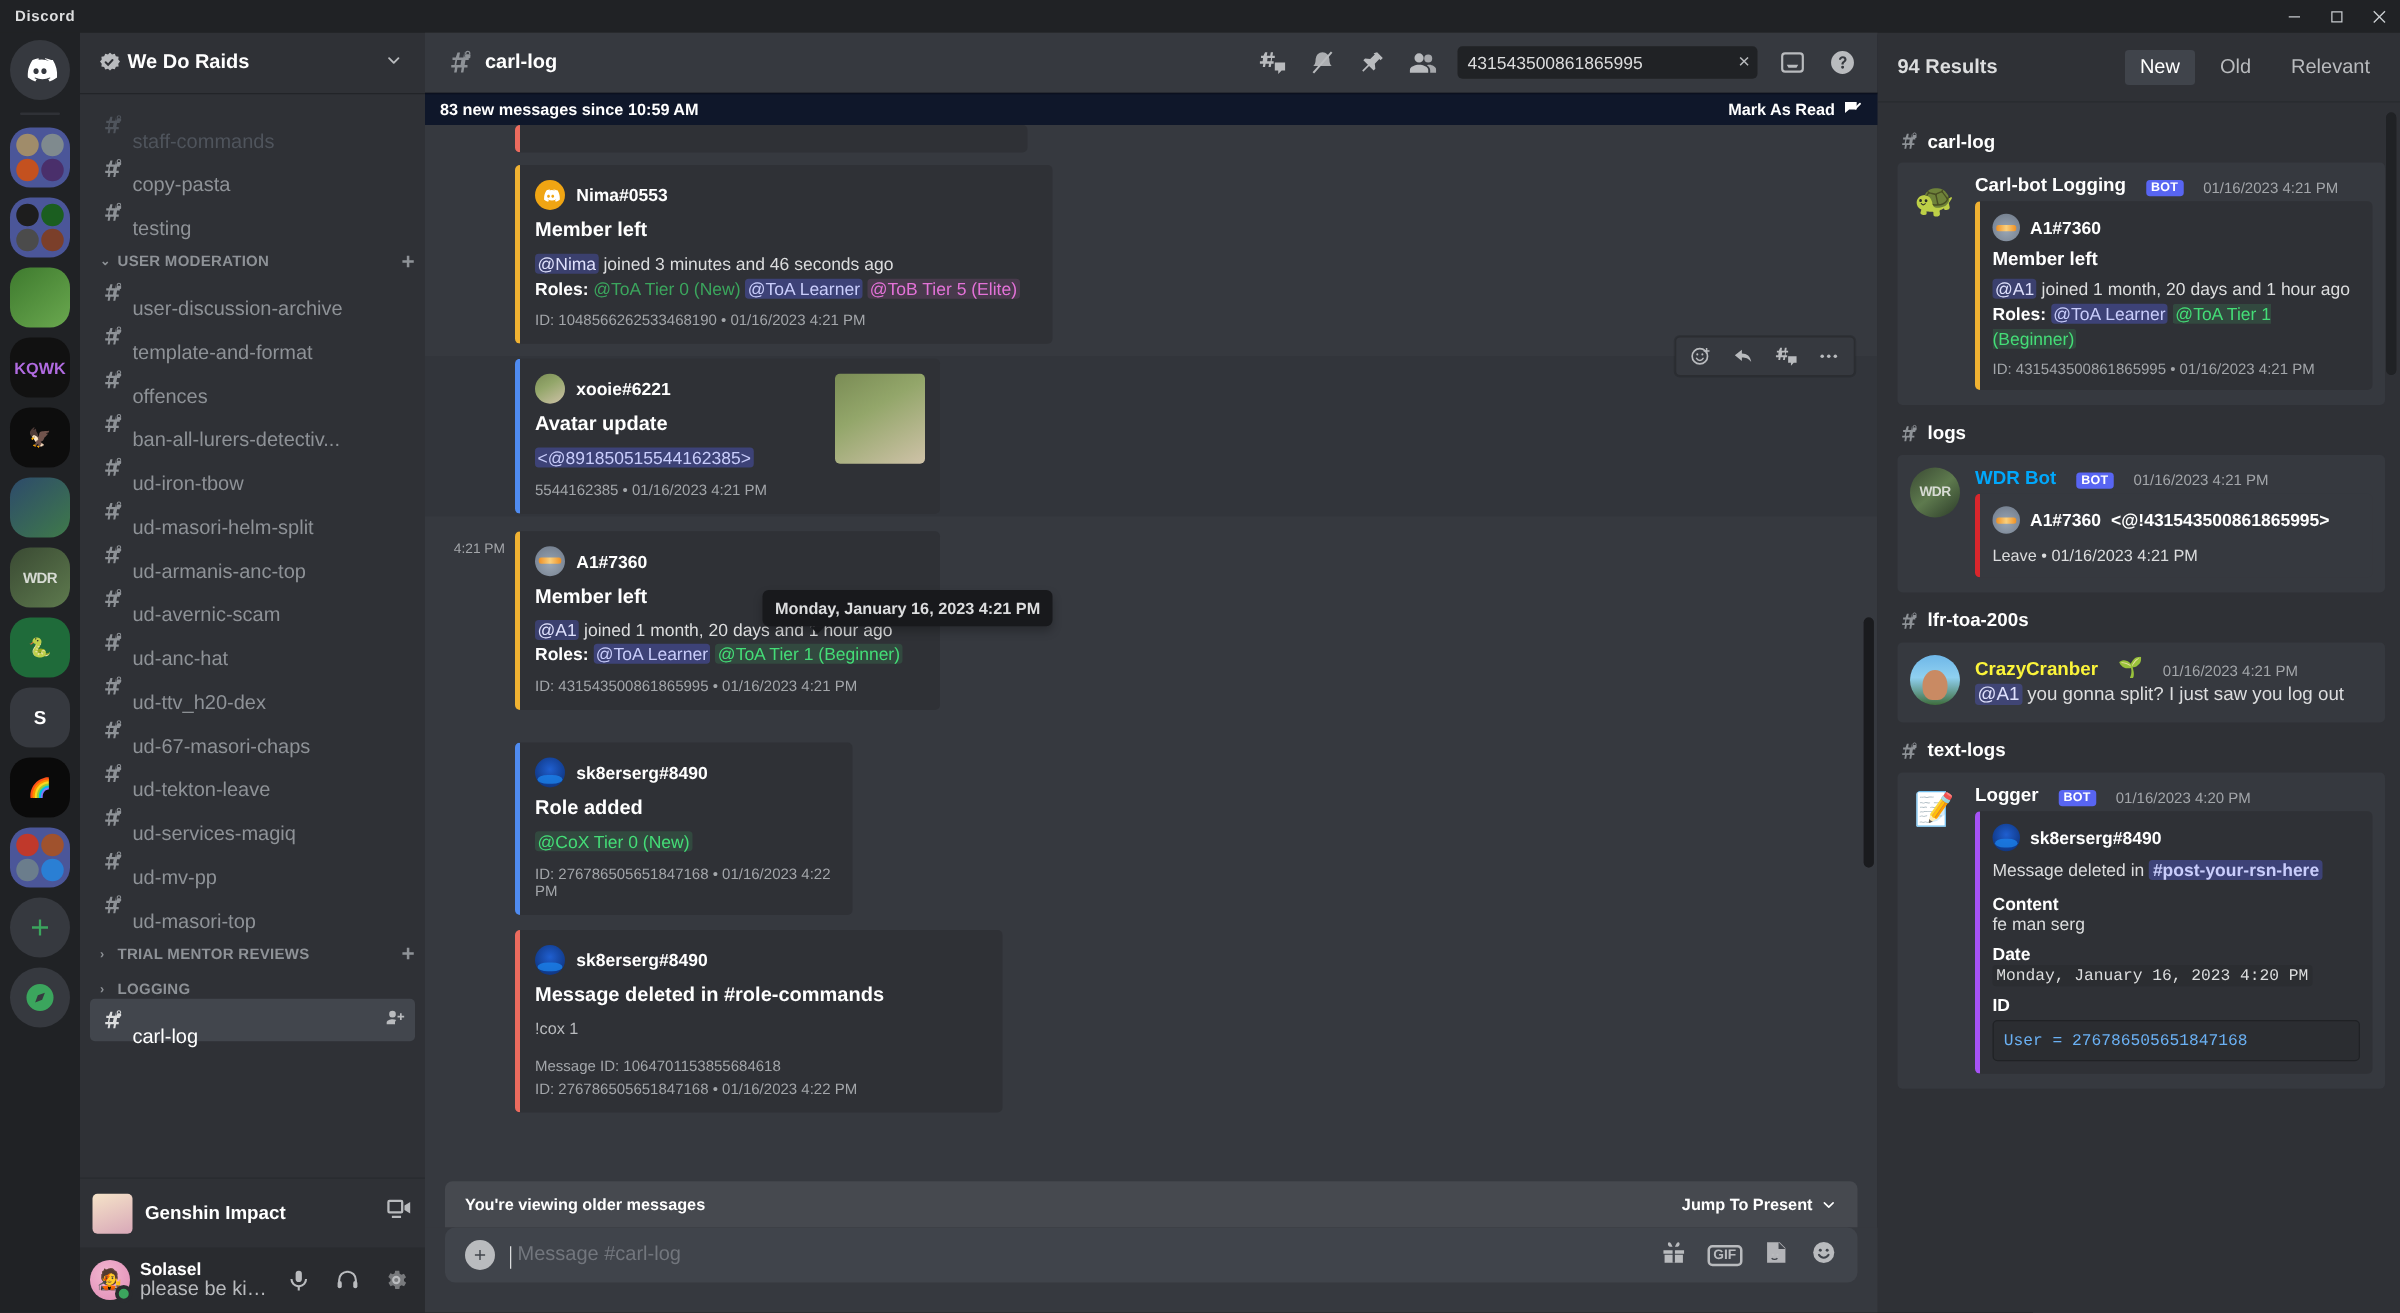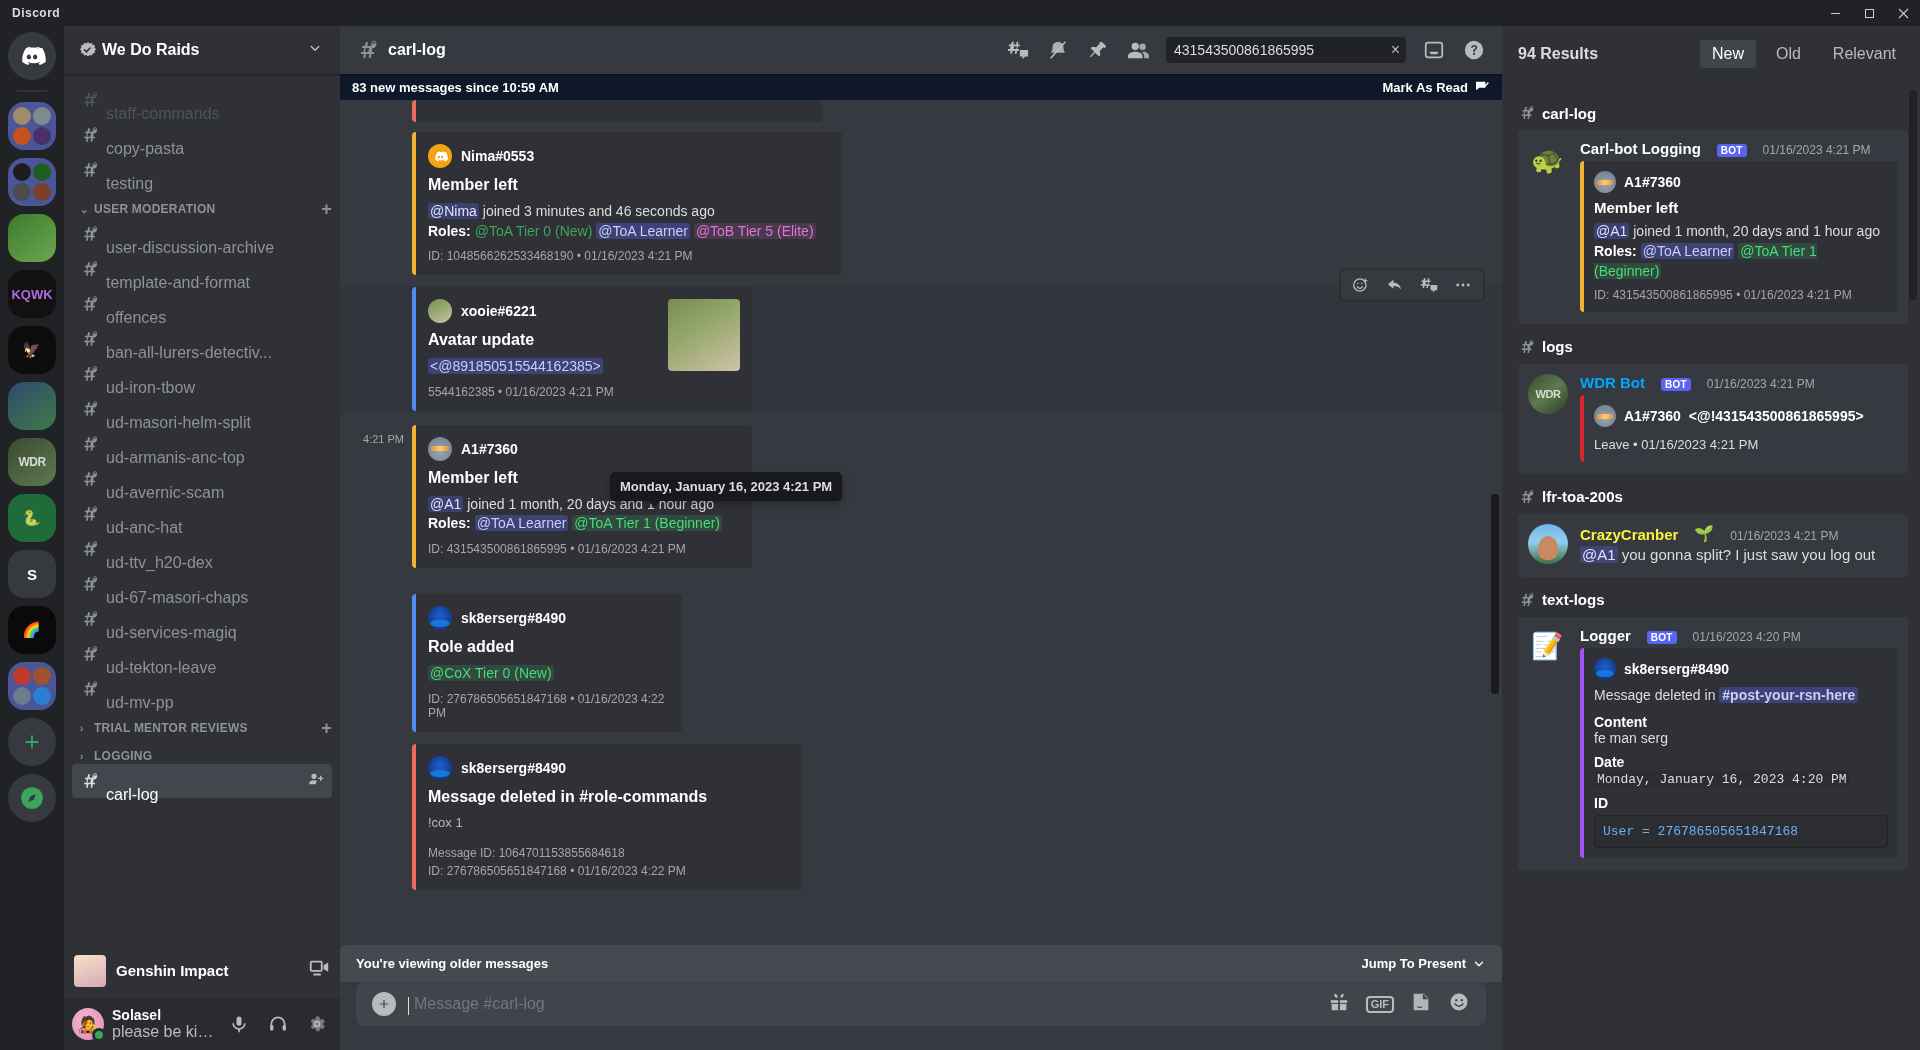--- a/index.html
+++ b/index.html
@@ -208,21 +208,21 @@
 
   
   .chat-scroll {
     position:absolute; right:3px; width:8px; border-radius:4px; background:#202225;
   }
   .chat-scroll .thumb { position:absolute; left:0; width:8px; border-radius:4px; background:#1a1b1e; }
 
   
   .older-bar {
     flex: 0 0 28px; background: #46494f; color: #fff; font-size: 13px; font-weight: bold;
-    display: flex; align-items: center; padding: 11px 16px; margin: 0 0; border-radius: 6px 6px 0 0;
+    display: flex; align-items: center; padding: 11px 16px; margin: 0 16px; border-radius: 6px 6px 0 0;
   }
   .older-bar .jump { margin-left:auto; display:flex; align-items:center; gap:6px; cursor:pointer;}
   .composer-wrap { flex: 0 0 auto; padding: 0 16px 24px 16px; background:#36393f; }
   .composer {
     background: #40444b; border-radius: 8px; min-height: 44px; display: flex; align-items: center;
     padding: 0 16px 0 16px; gap: 16px;
   }
   .composer .plus-btn {
     width: 24px; height: 24px; border-radius: 50%; background: #b9bbbe; color: #40444b;
     display: flex; align-items: center; justify-content: center; font-size: 18px; line-height: 0;
@@ -552,39 +552,48 @@
                 </svg></span>
               <span class="cname">ud-67-masori-chaps</span>
             </div>
             <div class="chan">
               <span class="hash"><svg viewBox="0 0 24 24" width="20" height="20">
                   <path fill="currentColor" d="M10 4h2l-.7 4h3.4l.7-4h2l-.7 4H19v2h-2.6l-.7 4H18v2h-2.6l-.7 4h-2l.7-4h-3.4l-.7 4h-2l.7-4H5v-2h2.6l.7-4H6V8h2.6zm-.3 6-.7 4h3.4l.7-4z"></path>
                   <rect x="15.5" y="3" width="6" height="5" rx="1.5" fill="#2f3136"></rect>
                   <rect x="16.1" y="5.4" width="4.2" height="3.2" rx=".8" fill="currentColor"></rect>
                   <path d="M16.6 5.6v-.9a1.6 1.6 0 0 1 3.2 0v.9" stroke="currentColor" stroke-width="1" fill="none"></path>
                 </svg></span>
+              <span class="cname">ud-tekton-leave</span>
+            </div>
+            <div class="chan">
+              <span class="hash"><svg viewBox="0 0 24 24" width="20" height="20">
+                  <path fill="currentColor" d="M10 4h2l-.7 4h3.4l.7-4h2l-.7 4H19v2h-2.6l-.7 4H18v2h-2.6l-.7 4h-2l.7-4h-3.4l-.7 4h-2l.7-4H5v-2h2.6l.7-4H6V8h2.6zm-.3 6-.7 4h3.4l.7-4z"></path>
+                  <rect x="15.5" y="3" width="6" height="5" rx="1.5" fill="#2f3136"></rect>
+                  <rect x="16.1" y="5.4" width="4.2" height="3.2" rx=".8" fill="currentColor"></rect>
+                  <path d="M16.6 5.6v-.9a1.6 1.6 0 0 1 3.2 0v.9" stroke="currentColor" stroke-width="1" fill="none"></path>
+                </svg></span>
               <span class="cname">ud-services-magiq</span>
             </div>
             <div class="chan">
               <span class="hash"><svg viewBox="0 0 24 24" width="20" height="20">
                   <path fill="currentColor" d="M10 4h2l-.7 4h3.4l.7-4h2l-.7 4H19v2h-2.6l-.7 4H18v2h-2.6l-.7 4h-2l.7-4h-3.4l-.7 4h-2l.7-4H5v-2h2.6l.7-4H6V8h2.6zm-.3 6-.7 4h3.4l.7-4z"></path>
                   <rect x="15.5" y="3" width="6" height="5" rx="1.5" fill="#2f3136"></rect>
                   <rect x="16.1" y="5.4" width="4.2" height="3.2" rx=".8" fill="currentColor"></rect>
                   <path d="M16.6 5.6v-.9a1.6 1.6 0 0 1 3.2 0v.9" stroke="currentColor" stroke-width="1" fill="none"></path>
                 </svg></span>
-              <span class="cname">ud-tekton-leave</span>
-            </div>
-            <div class="chan">
-              <span class="hash"><svg viewBox="0 0 24 24" width="20" height="20">
-                  <path fill="currentColor" d="M10 4h2l-.7 4h3.4l.7-4h2l-.7 4H19v2h-2.6l-.7 4H18v2h-2.6l-.7 4h-2l.7-4h-3.4l-.7 4h-2l.7-4H5v-2h2.6l.7-4H6V8h2.6zm-.3 6-.7 4h3.4l.7-4z"></path>
-                  <rect x="15.5" y="3" width="6" height="5" rx="1.5" fill="#2f3136"></rect>
-                  <rect x="16.1" y="5.4" width="4.2" height="3.2" rx=".8" fill="currentColor"></rect>
-                  <path d="M16.6 5.6v-.9a1.6 1.6 0 0 1 3.2 0v.9" stroke="currentColor" stroke-width="1" fill="none"></path>
-                </svg></span>
               <span class="cname">ud-mv-pp</span>
+            </div>
+            <div class="chan">
+              <span class="hash"><svg viewBox="0 0 24 24" width="20" height="20">
+                  <path fill="currentColor" d="M10 4h2l-.7 4h3.4l.7-4h2l-.7 4H19v2h-2.6l-.7 4H18v2h-2.6l-.7 4h-2l.7-4h-3.4l-.7 4h-2l.7-4H5v-2h2.6l.7-4H6V8h2.6zm-.3 6-.7 4h3.4l.7-4z"></path>
+                  <rect x="15.5" y="3" width="6" height="5" rx="1.5" fill="#2f3136"></rect>
+                  <rect x="16.1" y="5.4" width="4.2" height="3.2" rx=".8" fill="currentColor"></rect>
+                  <path d="M16.6 5.6v-.9a1.6 1.6 0 0 1 3.2 0v.9" stroke="currentColor" stroke-width="1" fill="none"></path>
+                </svg></span>
+              <span class="cname">ud-masori-top</span>
             </div>
           </div>
 
         <div class="cat">
           <span class="arrow">›</span>
           <span class="cat-label">TRIAL MENTOR REVIEWS</span>
           <span class="plus">+</span>
         </div>
 
         <div class="cat">

